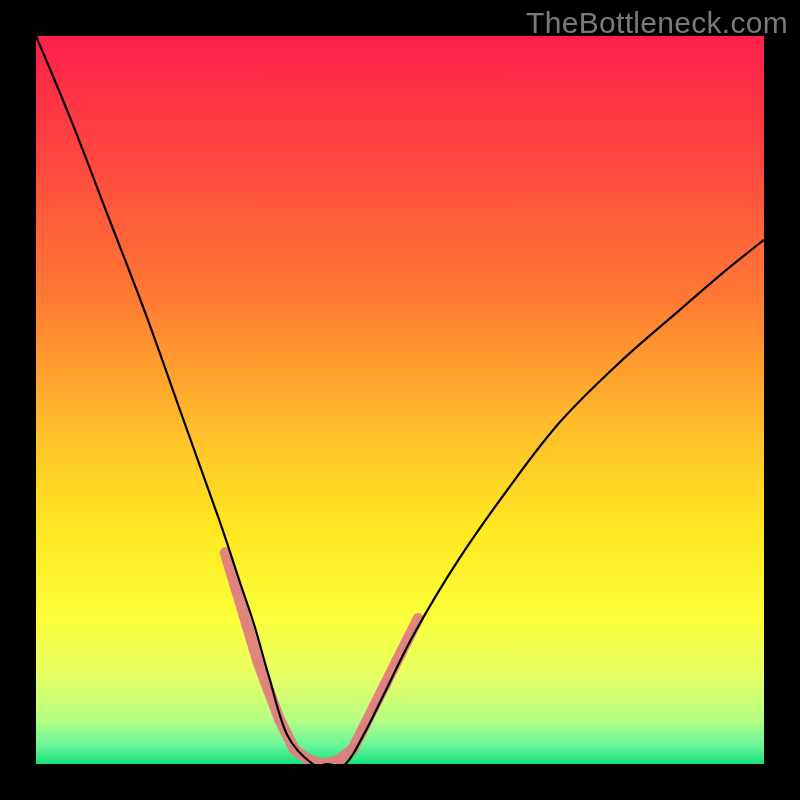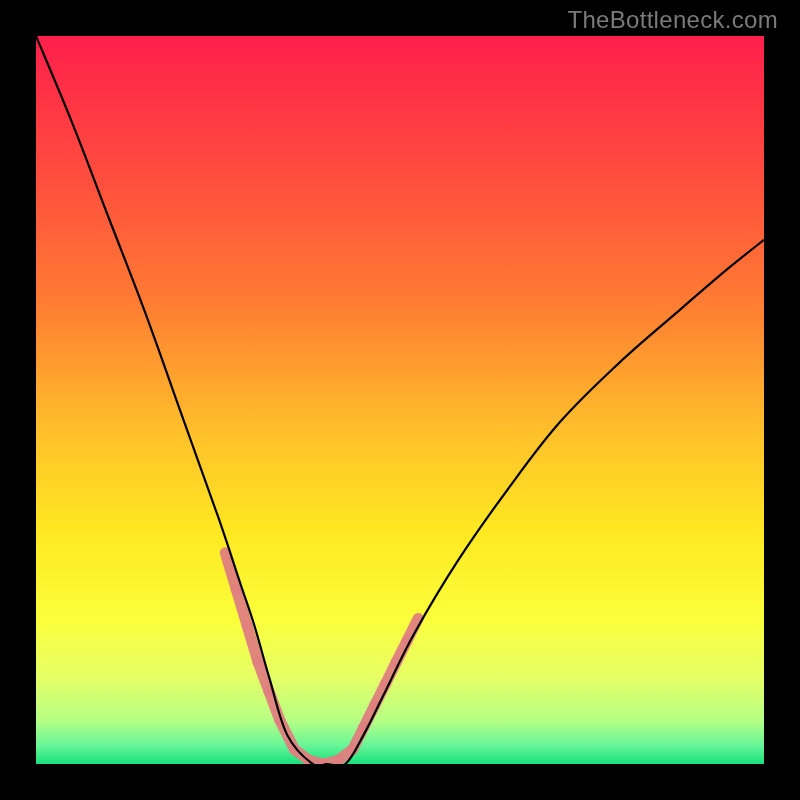--- a/index.html
+++ b/index.html
@@ -31,23 +31,23 @@
   }
   svg.curve {
     position: absolute;
     inset: 0;
     width: 100%;
     height: 100%;
   }
   .watermark {
     position: absolute;
     top: 6px;
-    right: 22px;
+    right: 12px;
     color: #7a7a7a;
-    font-size: 24px;
+    font-size: 30px;
     letter-spacing: 0.3px;
     font-weight: 500;
     user-select: none;
   }
 </style>
 </head>
 <body>
 
 <div class="frame">
 

